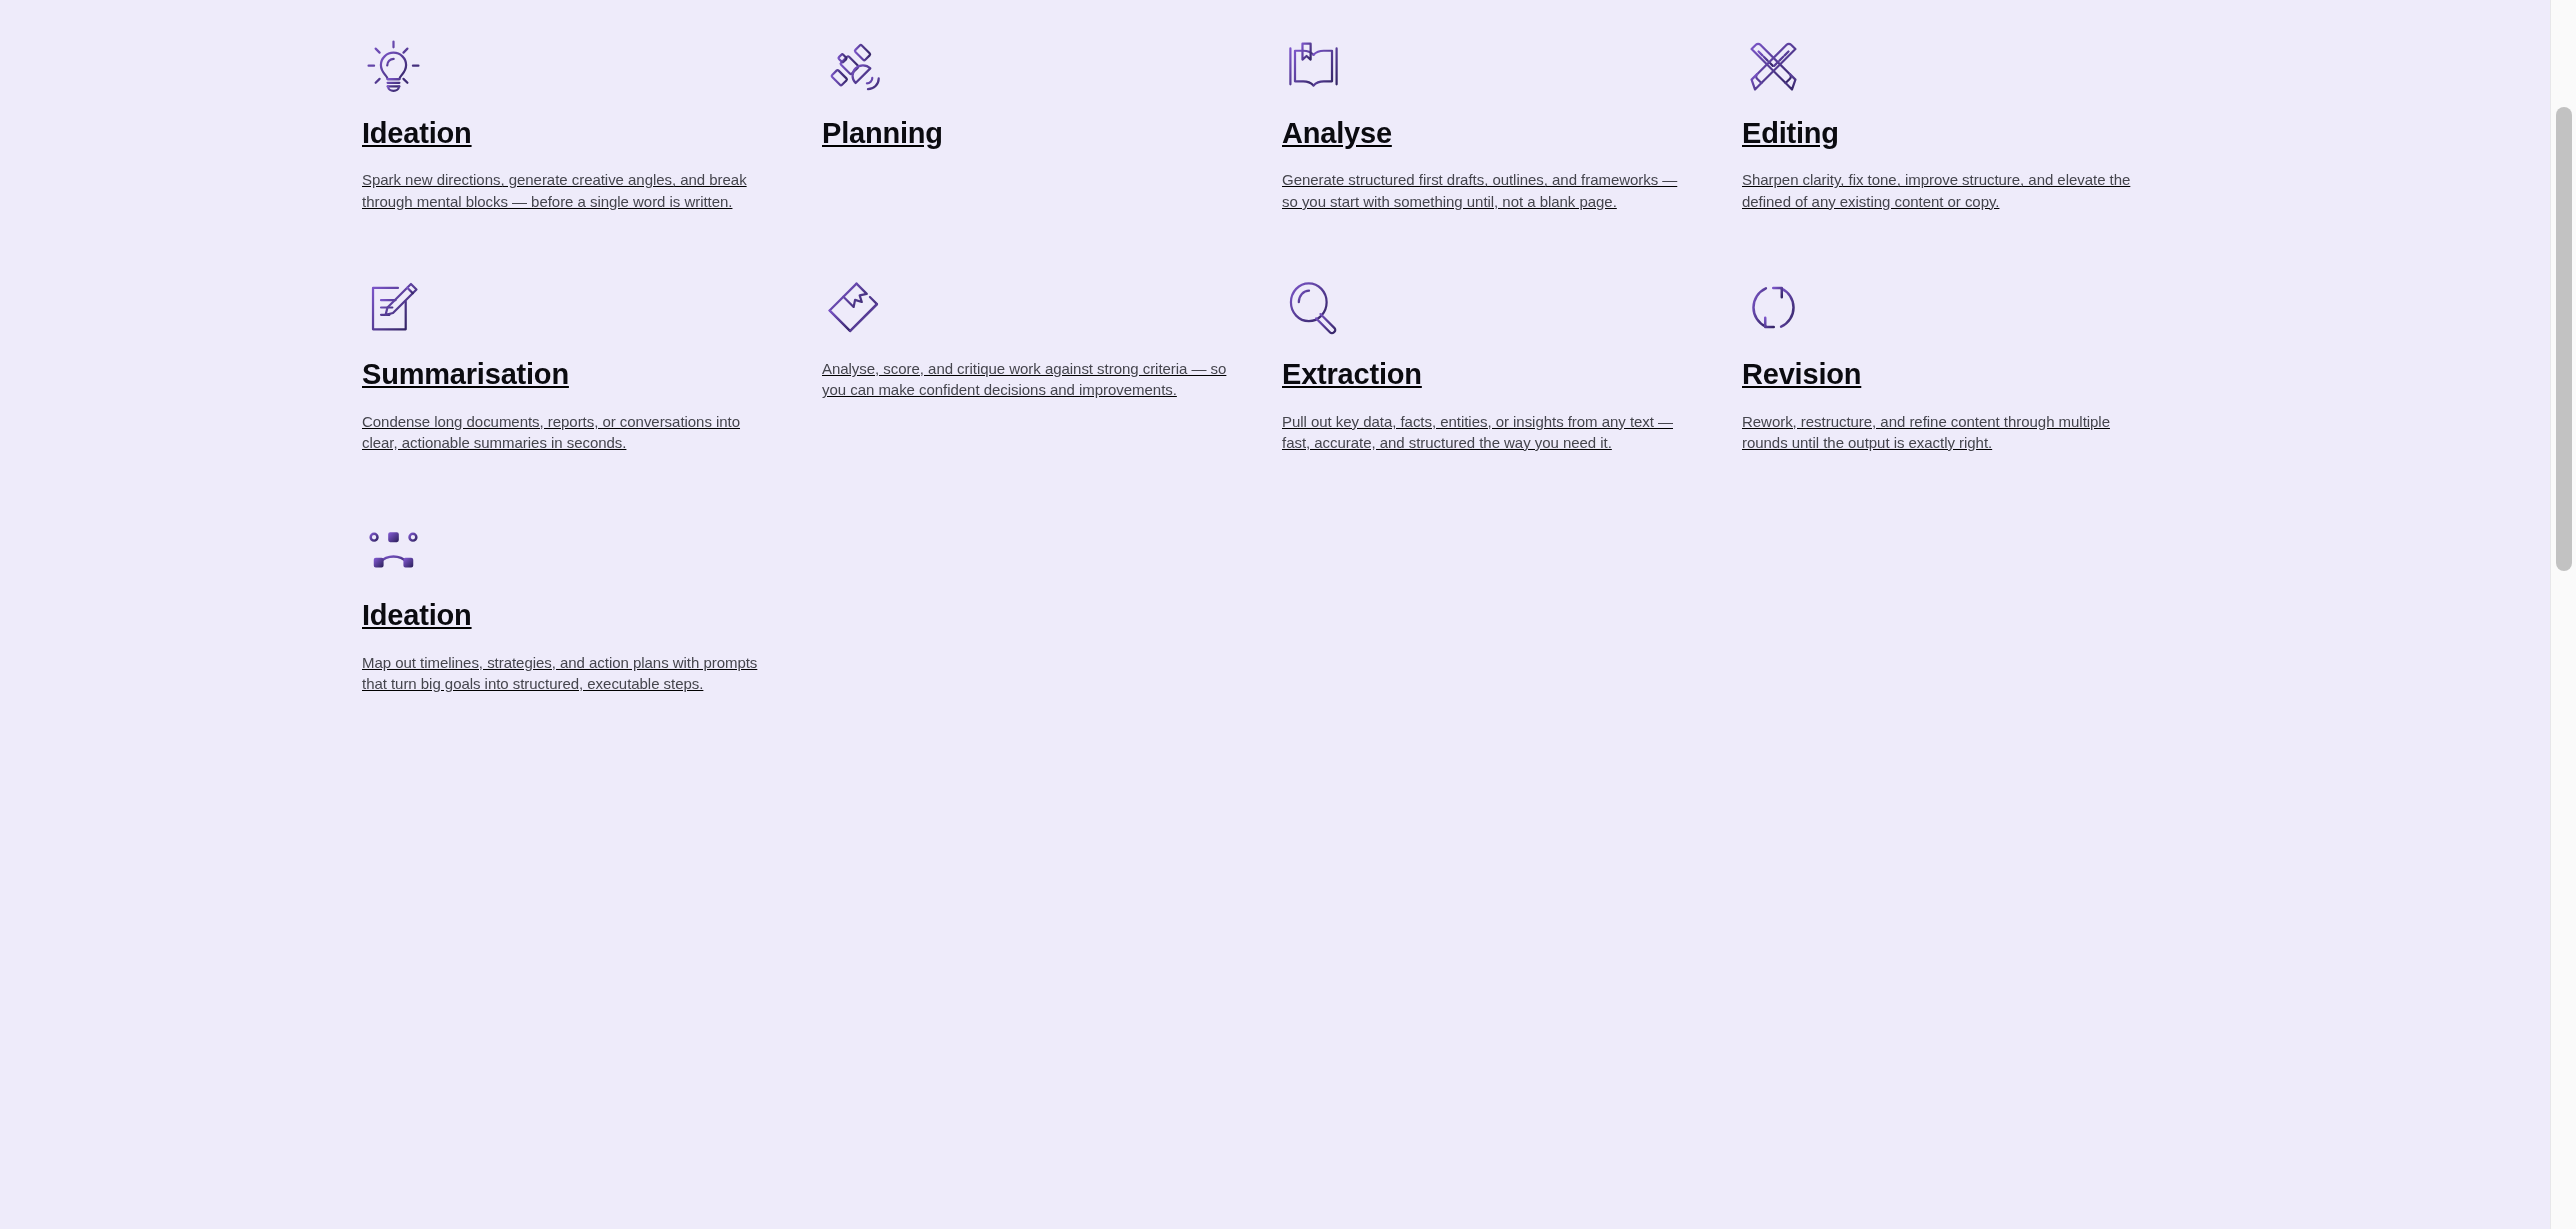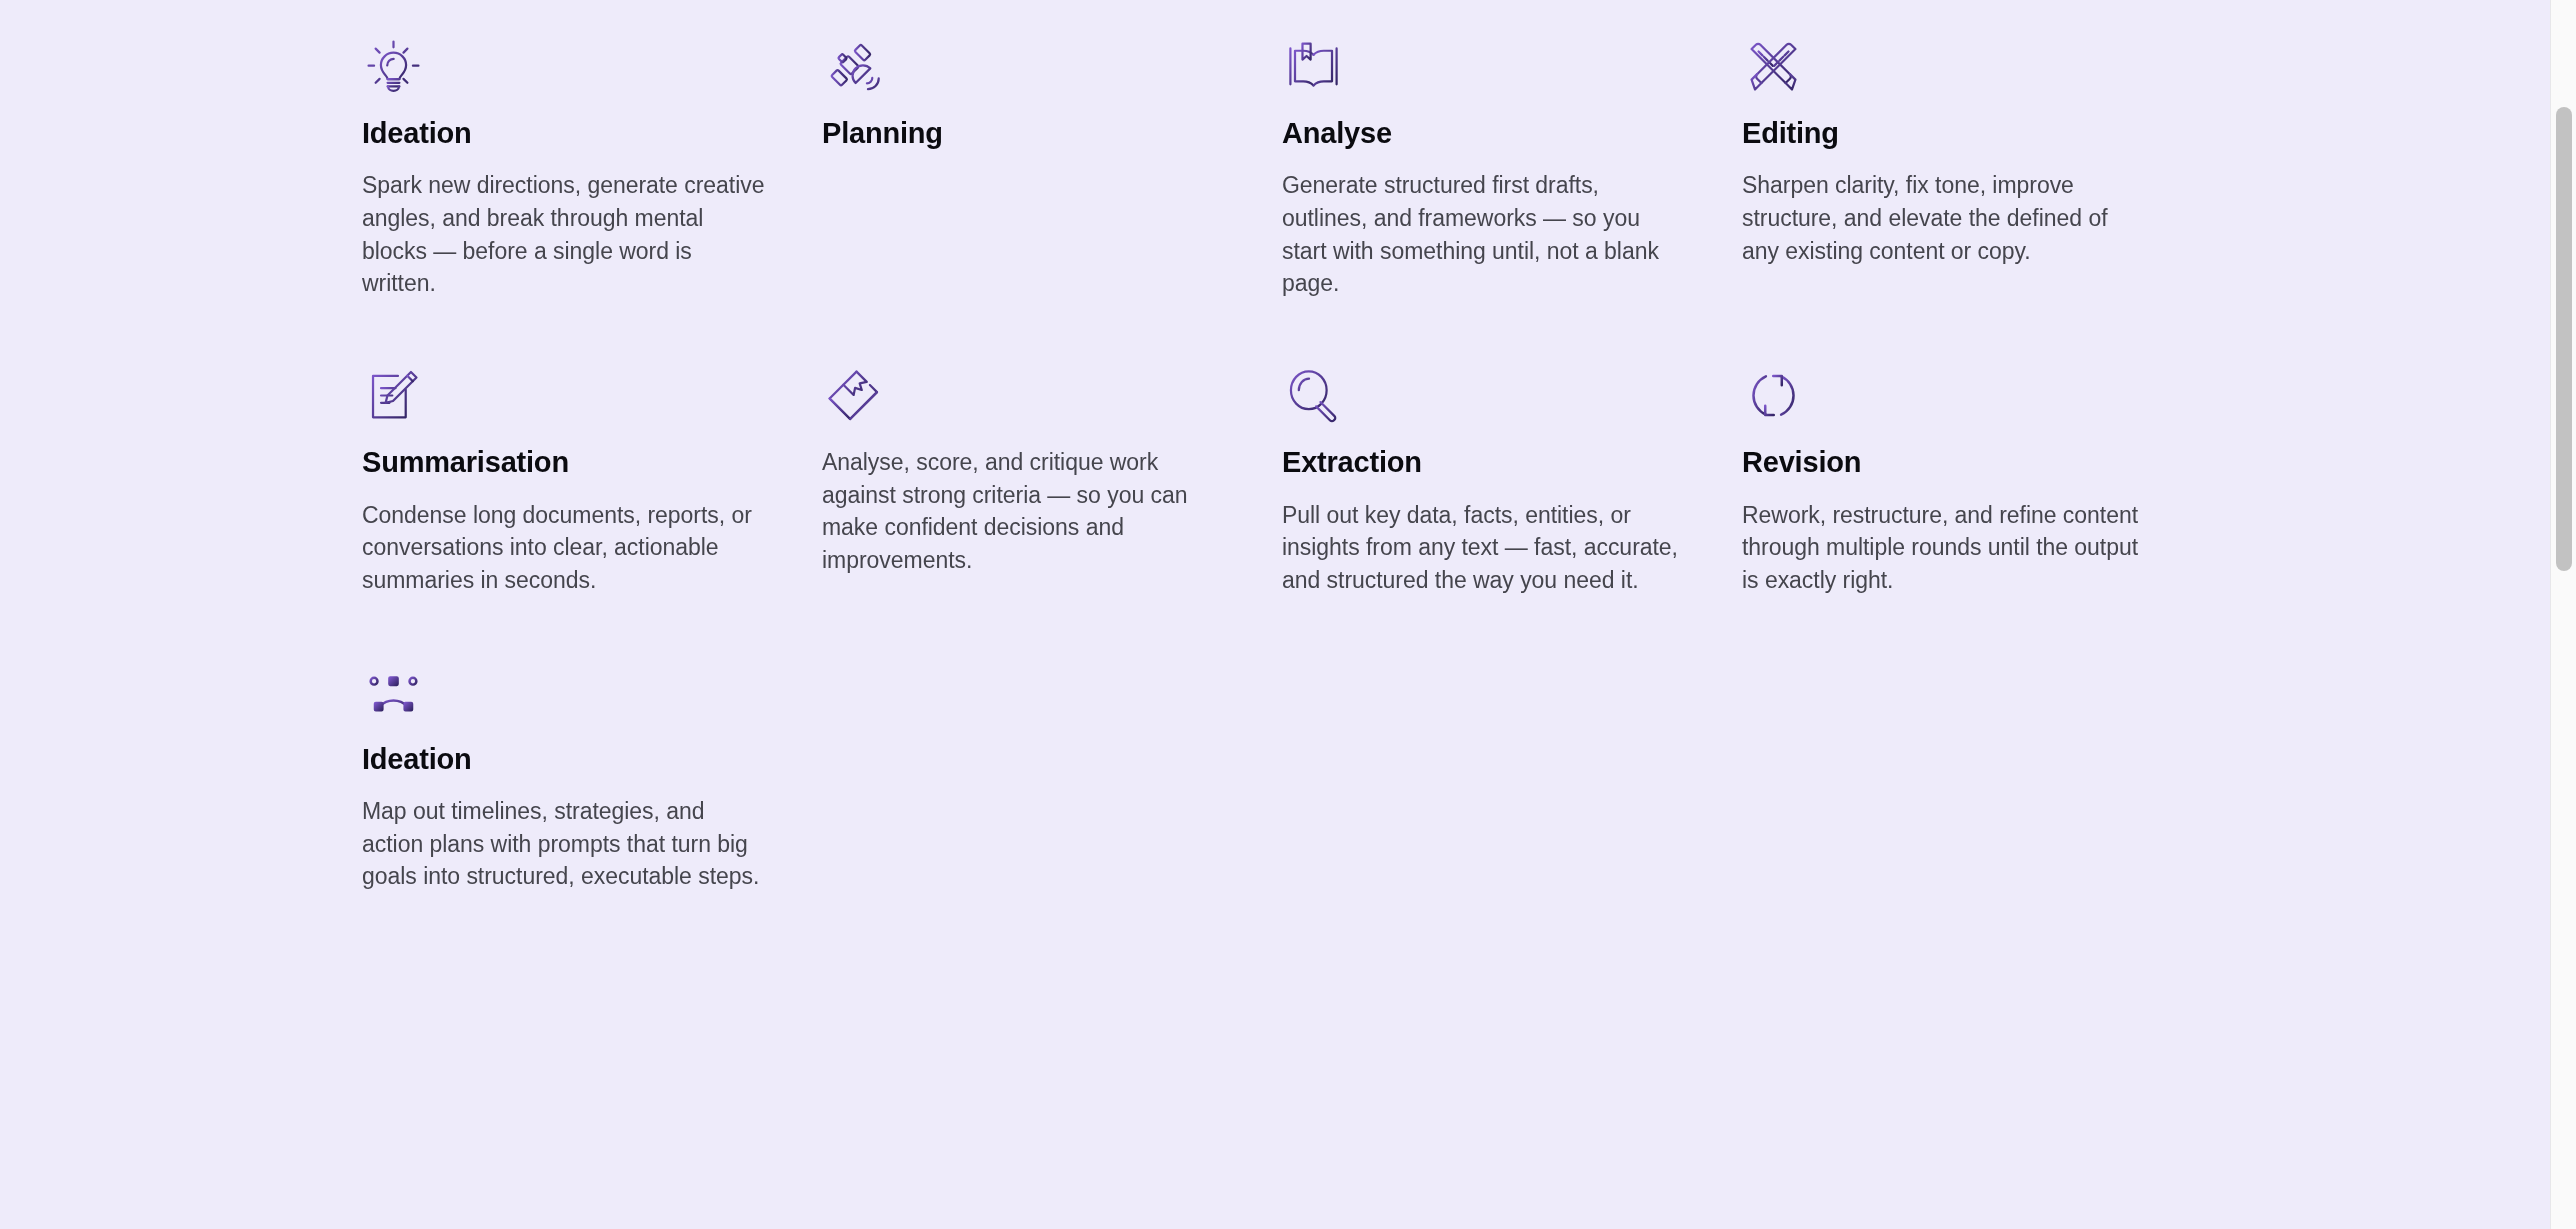--- a/index.html
+++ b/index.html
@@ -38,20 +38,21 @@
   .grid {
     position: absolute;
     top: 35px;
     left: 362px;
     width: 1840px;
     display: grid;
     grid-template-columns: repeat(4, 460px);
     grid-auto-rows: min-content;
     row-gap: 64px;
     column-gap: 0;
+    text-decoration: underline;
   }
 
   .card {
     width: 460px;
     padding-right: 55px;
   }
 
   .card-icon {
     width: 63px;
     height: 63px;
@@ -64,21 +65,21 @@
     font-size: 29px;
     font-weight: 700;
     line-height: 1.12;
     color: #0b0b10;
     letter-spacing: -0.2px;
     margin-bottom: 20px;
     white-space: nowrap;
   }
 
   .card-desc {
-    font-size: 23px;
+    font-size: 15px;
     line-height: 1.42;
     color: #45454d;
     letter-spacing: -0.04px;
     max-width: 406px;
   }
 
   
   .scrollbar-track {
     position: absolute;
     top: 0;

